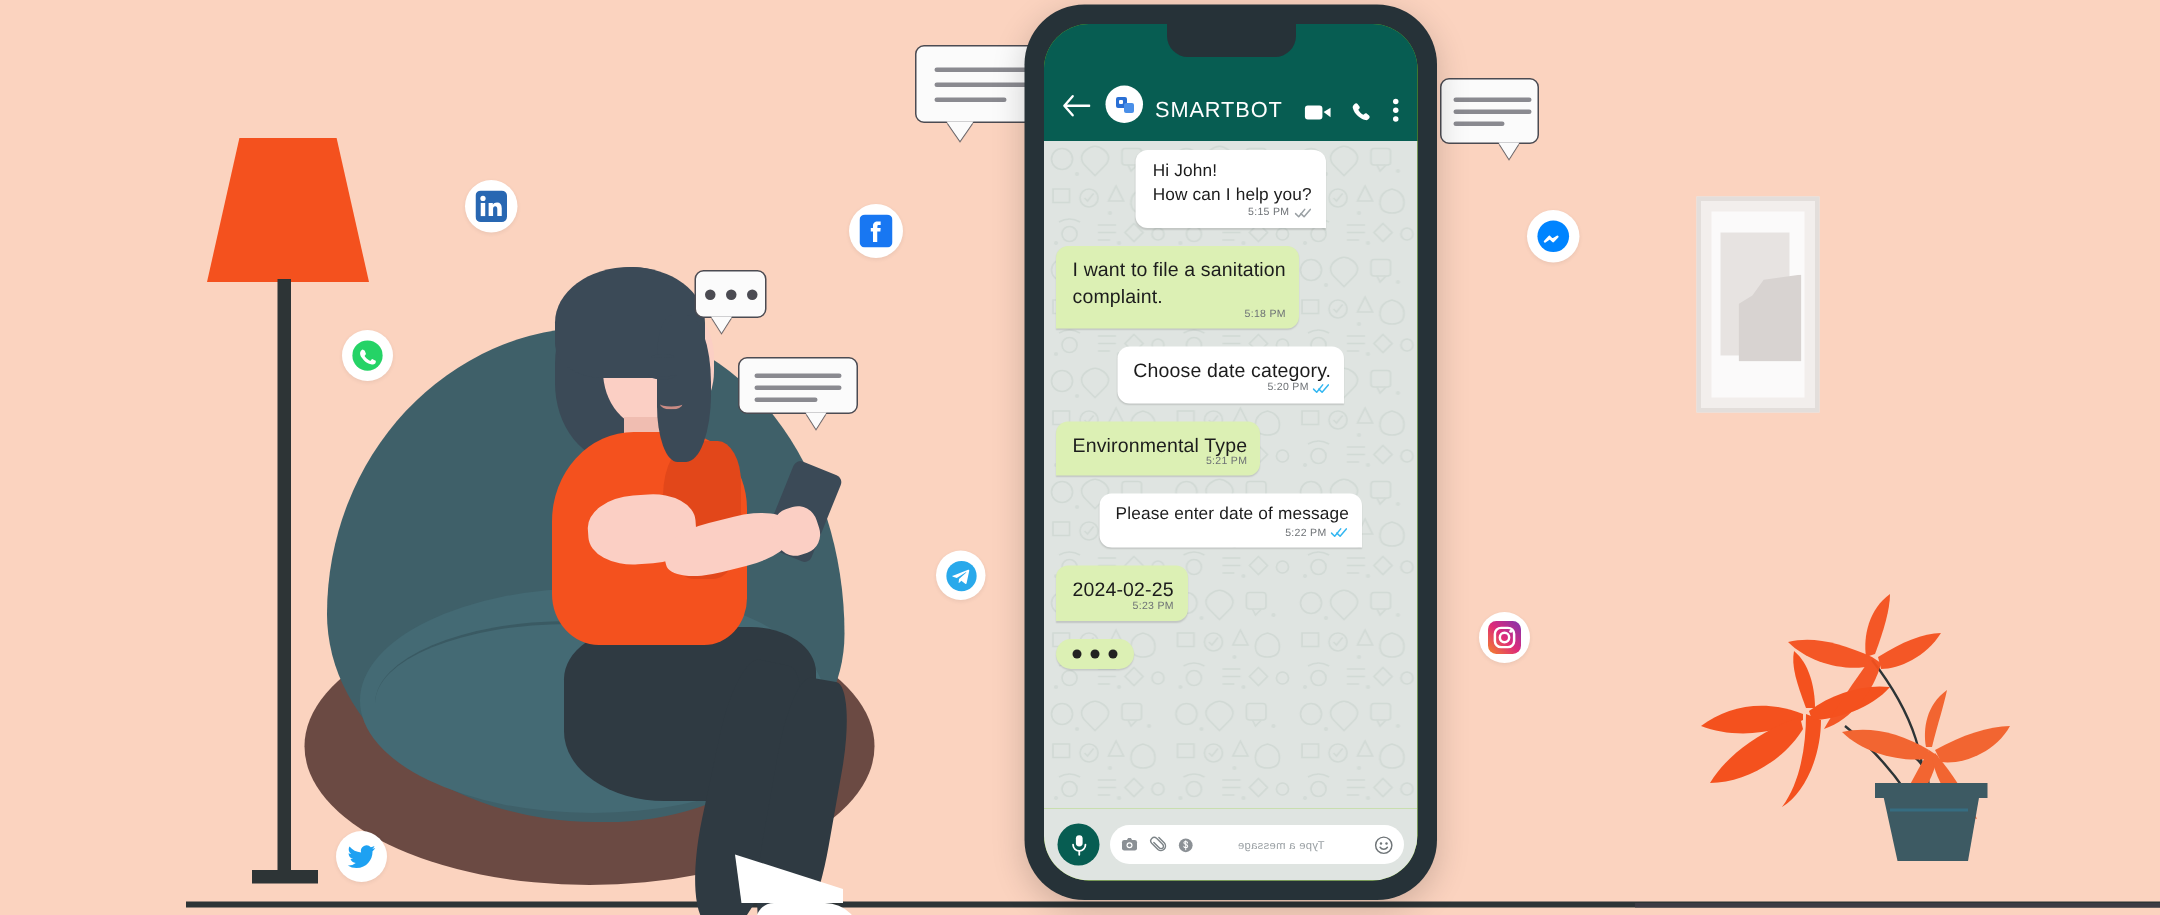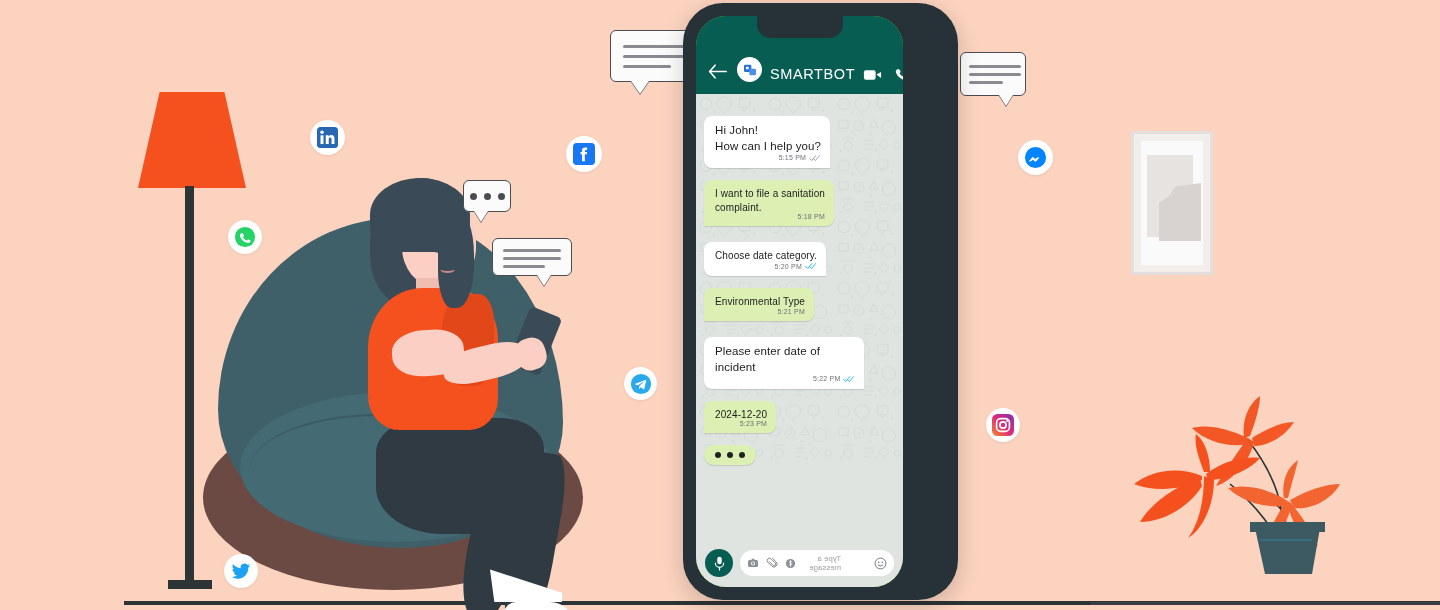--- a/index.html
+++ b/index.html
@@ -182,21 +182,21 @@
   .bub-dots { display:flex; gap:7px; align-items:center; justify-content:center; height:100%; }
   .bub-dots i { width:7px; height:7px; border-radius:50%; background:#4b4b52; display:block; }
 
   
   .phone {
     position:absolute; left:683px; top:3px; width:275px; height:597px;
     background:#263238; border-radius:40px;
     box-shadow:0 6px 22px rgba(0,0,0,.18);
   }
   .phone-screen {
-    position:absolute; left:13px; top:13px; width:207px; height:571px;
+    position:absolute; left:13px; top:13px; width:249px; height:571px;
     border-radius:30px; overflow:hidden; background:#84cc16;
   }
   .notch {
     position:absolute; left:50%; top:0; transform:translateX(-50%);
     width:86px; height:22px; background:#263238;
     border-radius:0 0 14px 14px; z-index:6;
   }
   .wa-header {
     position:absolute; left:0; top:0; width:100%; height:78px;
     background:#075d52; display:flex; align-items:flex-end;
@@ -214,41 +214,41 @@
   .hdr-ic { color:#fff; display:flex; align-items:center; }
 
   .chat {
     position:absolute; left:0; top:78px; width:100%; bottom:48px;
     background:#dfe4e1; overflow:hidden;
   }
   .doodles { position:absolute; inset:0; opacity:.5; }
   .msgs { position:relative; padding:6px 8px 0 8px; }
 
   .row { display:flex; margin-bottom:12px; }
-  .row.in { justify-content:flex-start;margin-top:16px; }
+  .row.in { justify-content:center; }
   .row.out { justify-content:flex-start; }
 
   .bubble {
     position:relative; max-width:84%;
     padding:7px 9px 6px 11px;
     box-shadow:0 1px 1px rgba(0,0,0,.13);
     border-radius:8px;
   }
   .bubble.in  { background:#ffffff; border-radius:8px 8px 0 8px; }
   .bubble.out { background:#dcf0b4; border-radius:8px 8px 8px 0; }
   .btext {
     font-size:11.5px; color:#1c1c1c; line-height:1.38; letter-spacing:.1px;
   }
   .meta {
     display:flex; align-items:center; justify-content:flex-end;
     gap:3px; margin-top:-1px;
   }
   .time { font-size:7px; color:#6d7175; letter-spacing:.2px; white-space:nowrap; }
   .ticks { width:12px; height:8px; flex:none; }
-  .bubble.big .btext { font-size:10px; }
+  .bubble.big .btext { font-size:13px; }
 
   .typing {
     display:inline-flex; gap:6px; align-items:center;
     background:#dcf0b4; border-radius:12px; padding:7px 11px;
     box-shadow:0 1px 1px rgba(0,0,0,.12);
   }
   .typing i { width:6px; height:6px; border-radius:50%; background:#222; display:block; }
 
   .inputbar {
     position:absolute; left:0; bottom:0; width:100%; height:48px;
@@ -556,33 +556,33 @@
             <div class="row out">
               <div class="bubble out big">
                 <div class="btext">Environmental Type</div>
                 <div class="meta">
                   <span class="time">5:21 PM</span>
                 </div>
               </div>
             </div>
             <div class="row in">
               <div class="bubble in">
-                <div class="btext">Please enter date of incident</div>
+                <div class="btext">Please enter date of message</div>
                 <div class="meta">
                   <span class="time">5:22 PM</span>
                   <svg class="ticks" viewBox="0 0 18 12">
                     <path d="M1 6.6 L4.2 9.8 L10.2 2.4" stroke="#34b7f1" stroke-width="1.5" fill="none" stroke-linecap="round" stroke-linejoin="round"></path>
                     <path d="M6.4 6.6 L9.6 9.8 L15.8 2.4" stroke="#34b7f1" stroke-width="1.5" fill="none" stroke-linecap="round" stroke-linejoin="round"></path>
                   </svg>
                 </div>
               </div>
             </div>
             <div class="row out">
               <div class="bubble out big">
-                <div class="btext">2024-12-20</div>
+                <div class="btext">2024-02-25</div>
                 <div class="meta">
                   <span class="time">5:23 PM</span>
                 </div>
               </div>
             </div>
             <div class="row out">
               <div class="typing">
                 <i></i>
                 <i></i>
                 <i></i>

